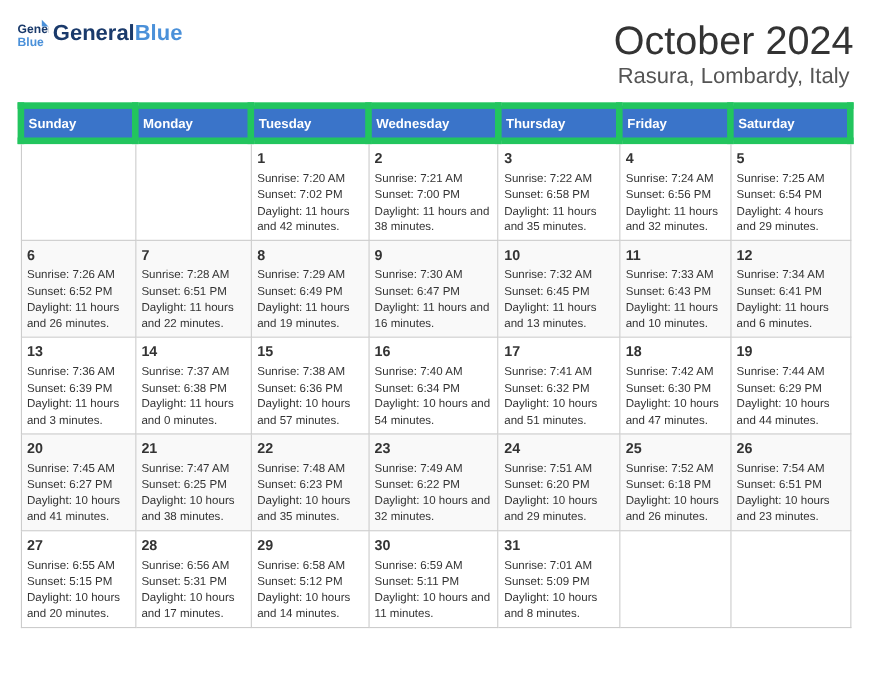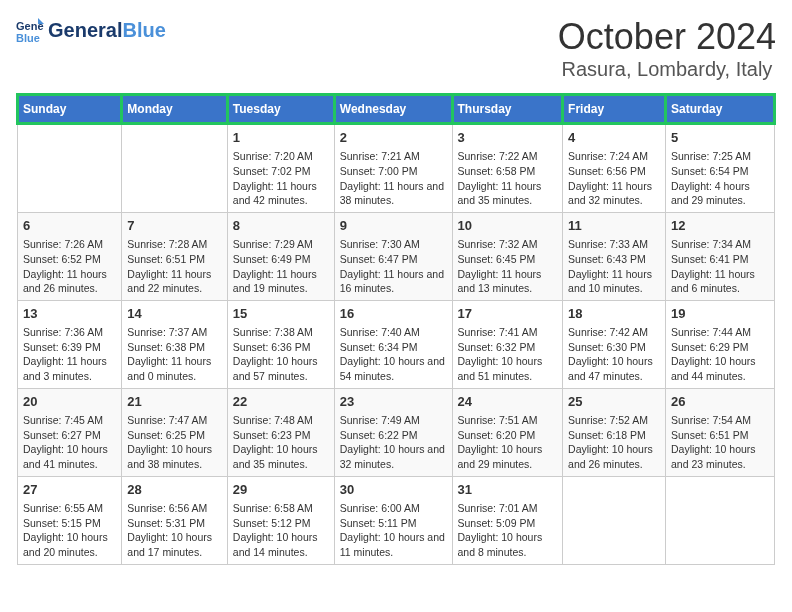--- a/index.html
+++ b/index.html
@@ -42,21 +42,21 @@
       border-collapse: collapse;
       font-size: 11px;
     }
     thead tr th {
       background-color: #3a74c9;
       color: #fff;
       padding: 6px 4px;
       text-align: left;
       font-size: 12px;
       font-weight: bold;
-      border: 3px solid #22c55e;
+      border: 6px solid #22c55e;
     }
     tbody tr td {
       border: 1px solid #ccc;
       padding: 4px 5px;
       vertical-align: top;
       min-height: 70px;
       height: 80px;
       background: #fff;
       color: #333;
       line-height: 1.4;
@@ -291,21 +291,21 @@
           <div class="day-info">Daylight: 10 hours and 17 minutes.</div>
         </td>
         <td>
           <span class="day-num">29</span>
           <div class="day-info">Sunrise: 6:58 AM</div>
           <div class="day-info">Sunset: 5:12 PM</div>
           <div class="day-info">Daylight: 10 hours and 14 minutes.</div>
         </td>
         <td>
           <span class="day-num">30</span>
-          <div class="day-info">Sunrise: 6:00 AM</div>
+          <div class="day-info">Sunrise: 6:59 AM</div>
           <div class="day-info">Sunset: 5:11 PM</div>
           <div class="day-info">Daylight: 10 hours and 11 minutes.</div>
         </td>
         <td>
           <span class="day-num">31</span>
           <div class="day-info">Sunrise: 7:01 AM</div>
           <div class="day-info">Sunset: 5:09 PM</div>
           <div class="day-info">Daylight: 10 hours and 8 minutes.</div>
         </td>
         <td></td>

